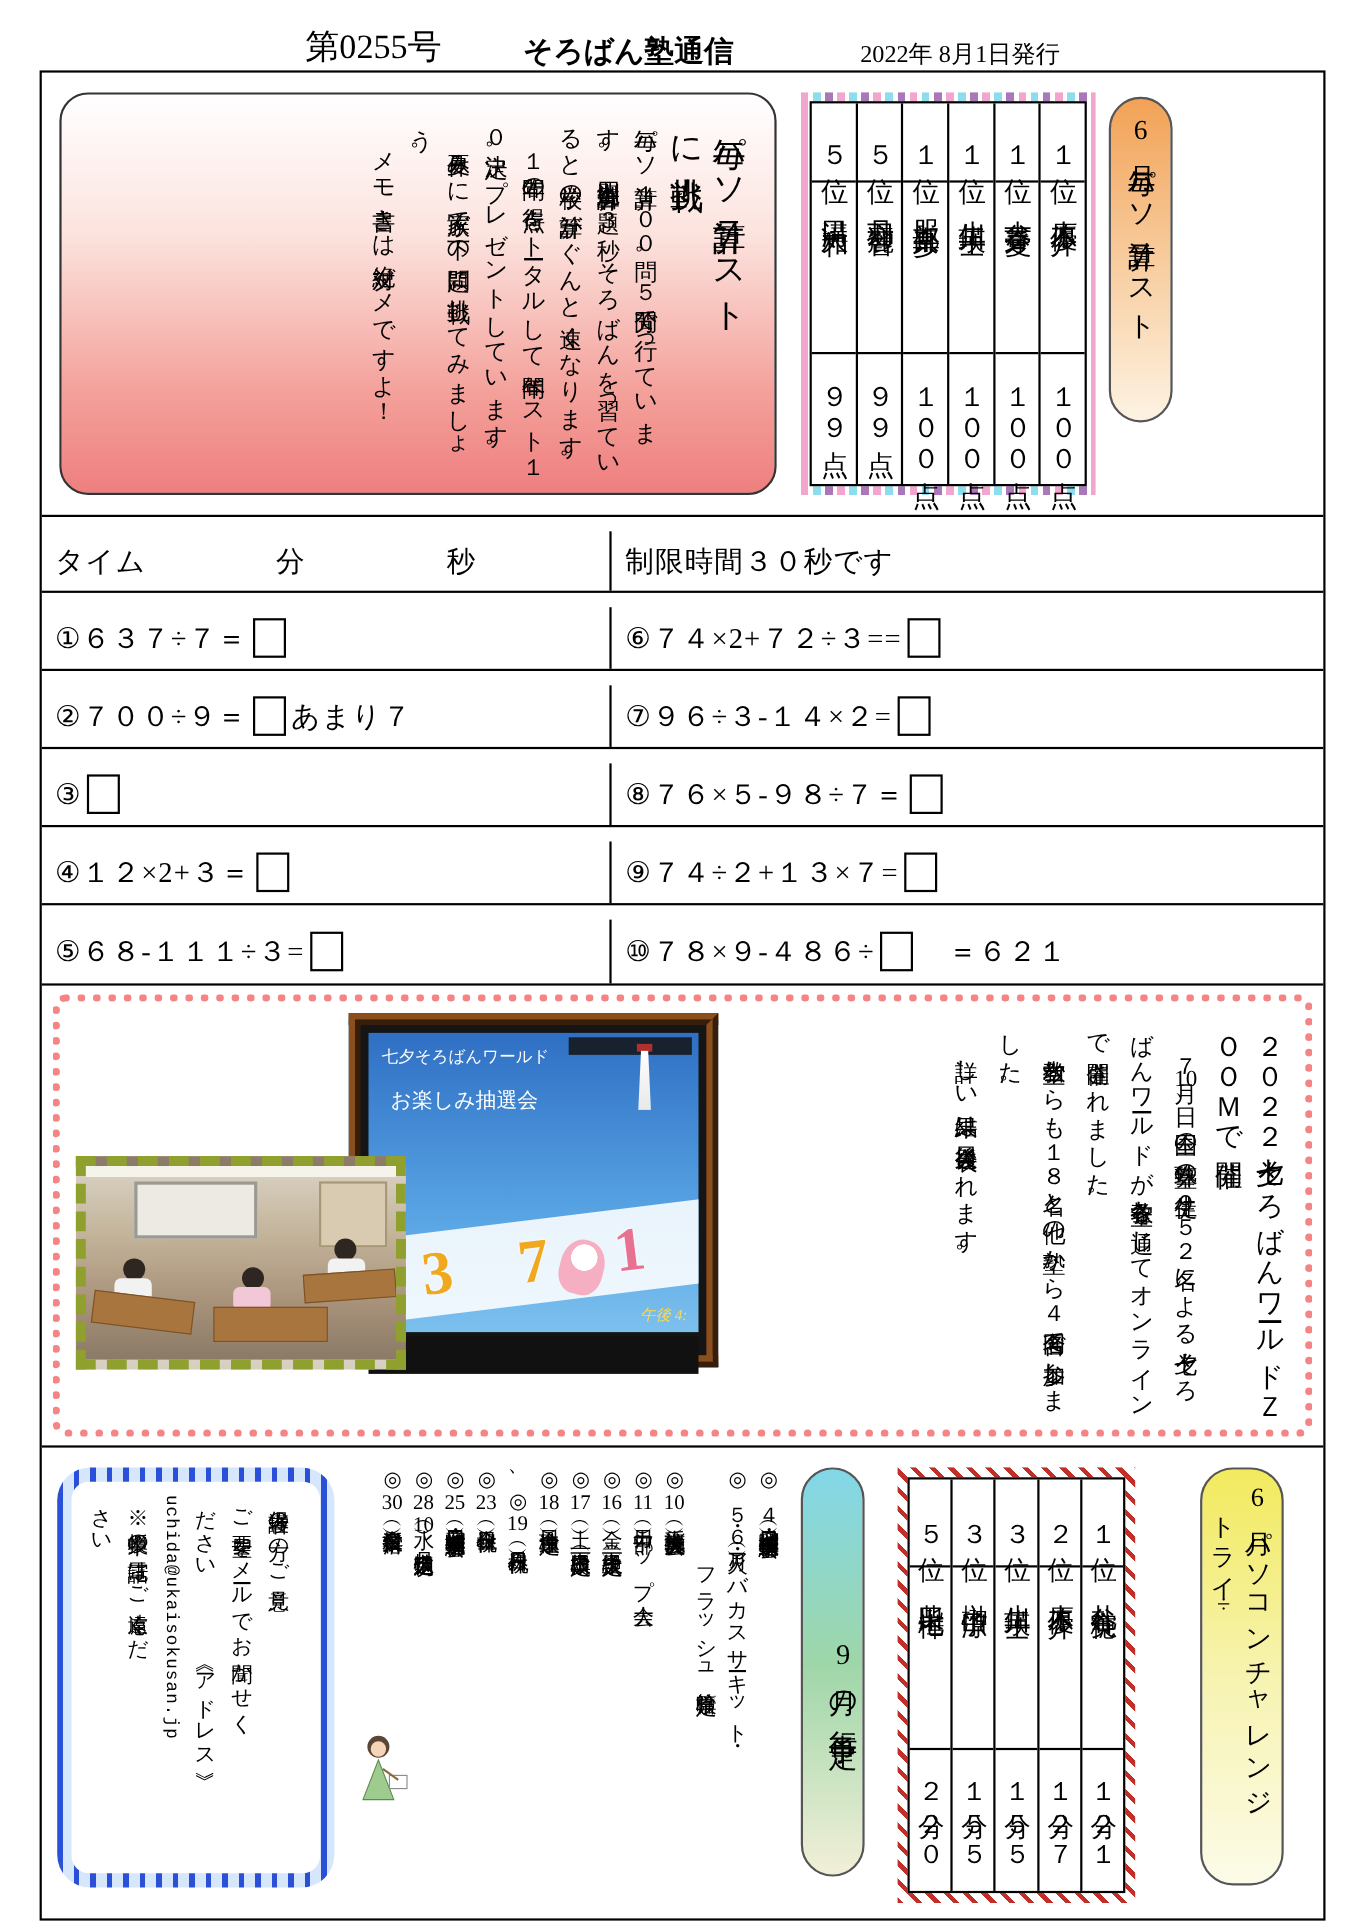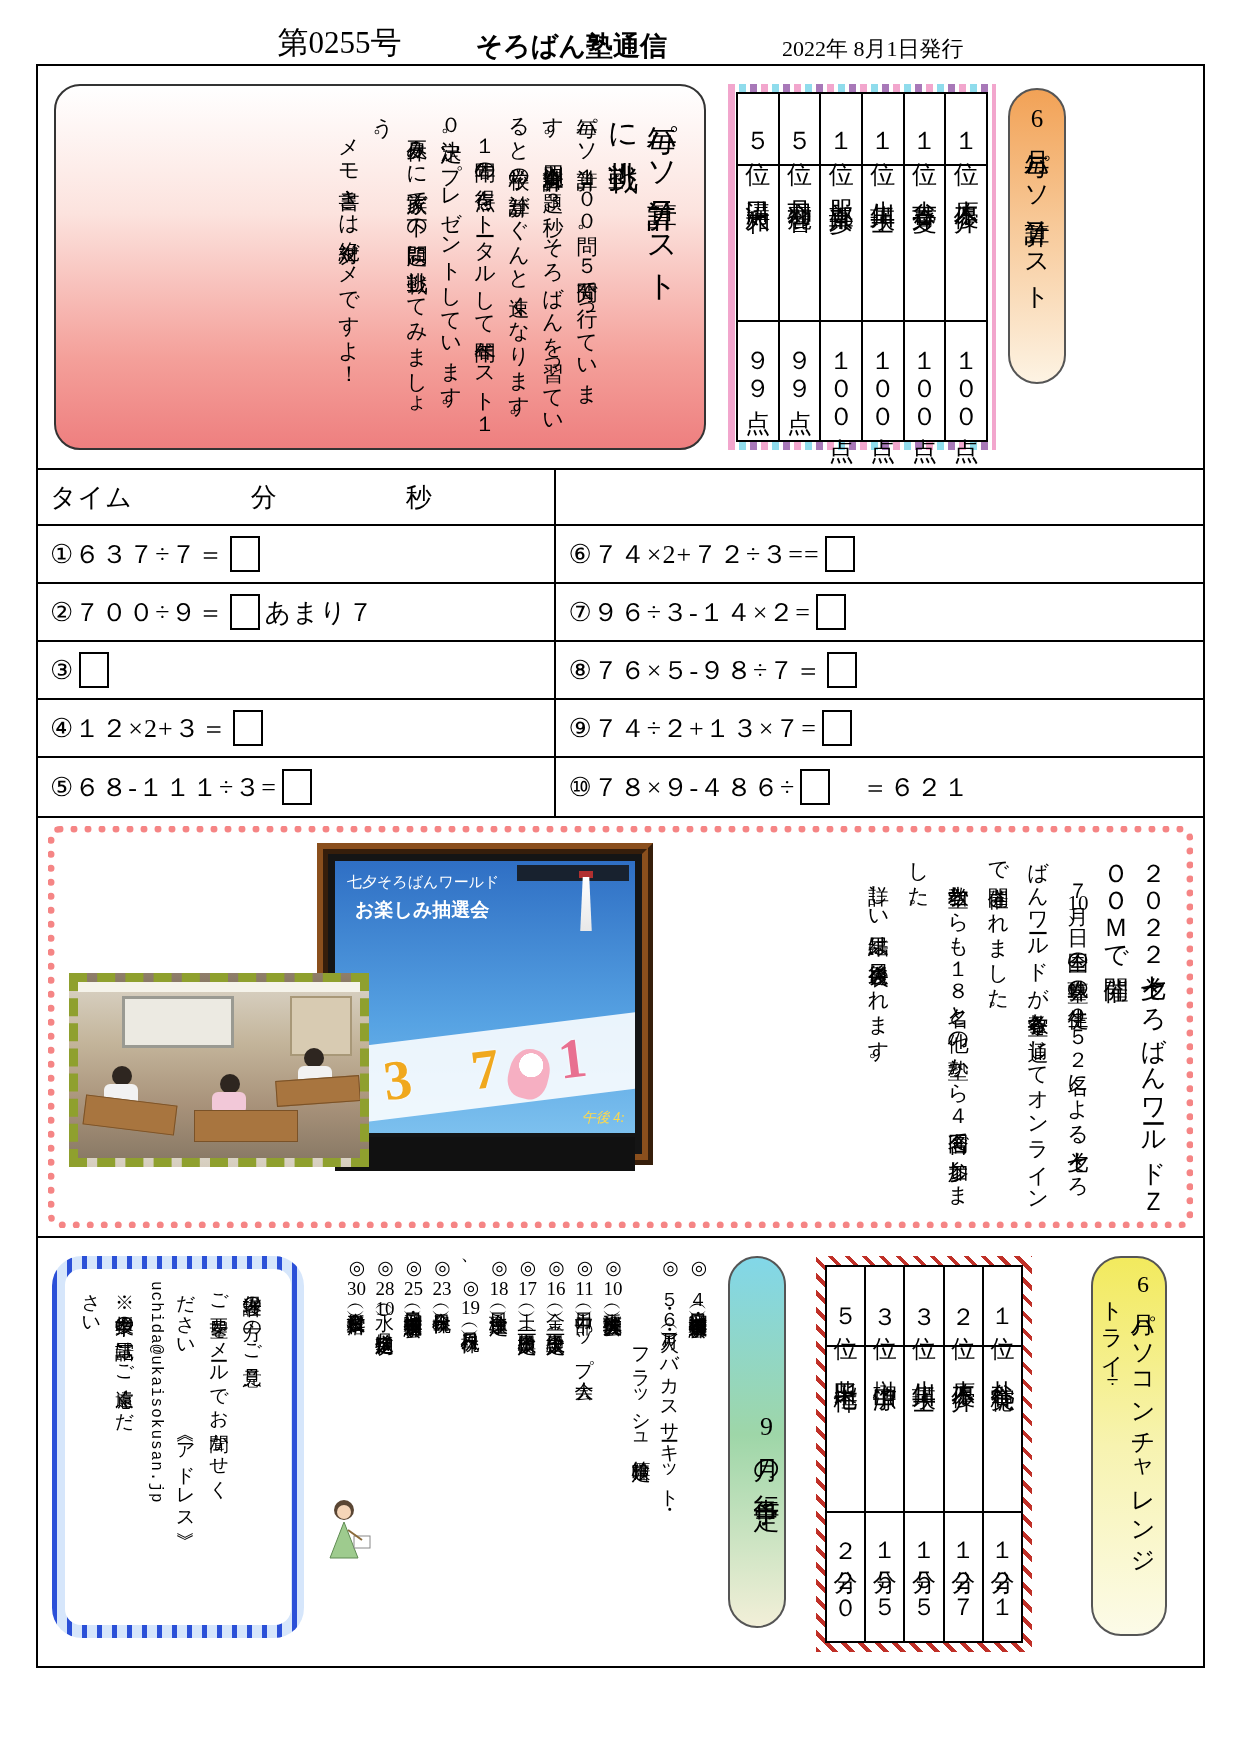--- a/index.html
+++ b/index.html
@@ -54,21 +54,21 @@
     flex:none;
   }
   .pill .vspan { font-size:25px; letter-spacing:3px; padding-top:16px; }
   .pill-orange {
     width:58px; height:296px; margin-left:12px; margin-top:4px;
     background:linear-gradient(180deg,#f2a256 0%,#f7c897 45%,#fdf3e3 100%);
   }
 
   
   .sec2 { }
-  .qrow { display:flex; border-bottom:2px solid #000; }
+  .qrow { display:flex; border-bottom:2px solid #000;margin-top:13px; }
   .qrow:last-child { border-bottom:none; }
   .qcell { padding:6px 6px 6px 12px; font-size:26px; letter-spacing:1px; display:flex; align-items:center; }
   .qcell.ql { width:44.5%; border-right:2px solid #000; }
   .qcell.qr { flex:1; }
   .qhead { height:56px; }
   .qprob { height:58px; }
   .ansbox { display:inline-block; width:30px; height:36px; border:2px solid #000; background:#fff; margin:0 5px; vertical-align:4px; flex:none; }
   .qhl-min { margin-left:118px; } .qhl-sec { margin-left:128px; }
 
   
@@ -79,21 +79,21 @@
   }
   .photos { position:relative; width:600px; flex:none; }
   .tv-photo {
     position:absolute; left:248px; top:0; width:336px; height:322px;
     border:11px ridge #8a4f1d; background:#151515; padding:7px 7px 0 7px; z-index:1;
   }
   .tv-screen { position:relative; width:100%; height:272px;
     background:linear-gradient(180deg,#2f6fc4 0%,#57a3e3 60%,#7cc0ee 100%); overflow:hidden; }
   .tv-banner { position:absolute; top:4px; right:6px; width:112px; height:16px; background:rgba(20,20,20,.85); }
   .tv-line1 { position:absolute; top:12px; left:12px; color:#fff; font-size:15px; }
-  .tv-line2 { position:absolute; top:36px; left:20px; color:#fff; font-size:19px; font-weight:bold;text-align:center; }
+  .tv-line2 { position:absolute; top:48px; left:20px; color:#fff; font-size:19px; font-weight:normal;text-align:center; }
   .lighthouse { position:absolute; top:16px; right:40px; width:18px; height:54px;
     background:linear-gradient(#ffffff,#e8e8e8); clip-path:polygon(32% 0,68% 0,82% 100%,18% 100%); }
   .lh-cap { position:absolute; top:10px; right:42px; width:14px; height:7px; background:#b03030; }
   .digit-band { position:absolute; left:-12px; right:-12px; bottom:26px; height:76px;
     background:rgba(255,255,255,.88); transform:rotate(-7deg);
     display:flex; justify-content:space-around; align-items:center; padding:0 30px; }
   .digit-band span { font-size:56px; font-weight:bold; color:#f0a81e; text-shadow:0 0 3px #fff; }
   .digit-band span:last-child { color:#e87090; }
   .mascot { position:absolute; bottom:34px; right:86px; width:40px; height:50px;
     background:radial-gradient(circle at 50% 32%, #ffffff 0 30%, #f6afc2 31%);
@@ -255,20 +255,23 @@
     </div>
   </section>
 
   <section class="sec2">
     <div class="qrow qhead">
       <div class="qcell ql">
         <span>タイム</span>
         <span class="qhl-min">分</span>
         <span class="qhl-sec">秒</span>
       </div>
+      <div class="qcell qr">
+        <span>制限時間３０秒です</span>
+      </div>
     </div>
 
     <div class="qrow qprob">
       <div class="qcell ql">
         <span>①</span>
           <span>６３７÷７＝</span>
           <span class="ansbox"></span>
           <span></span>
       </div>
       <div class="qcell qr">

